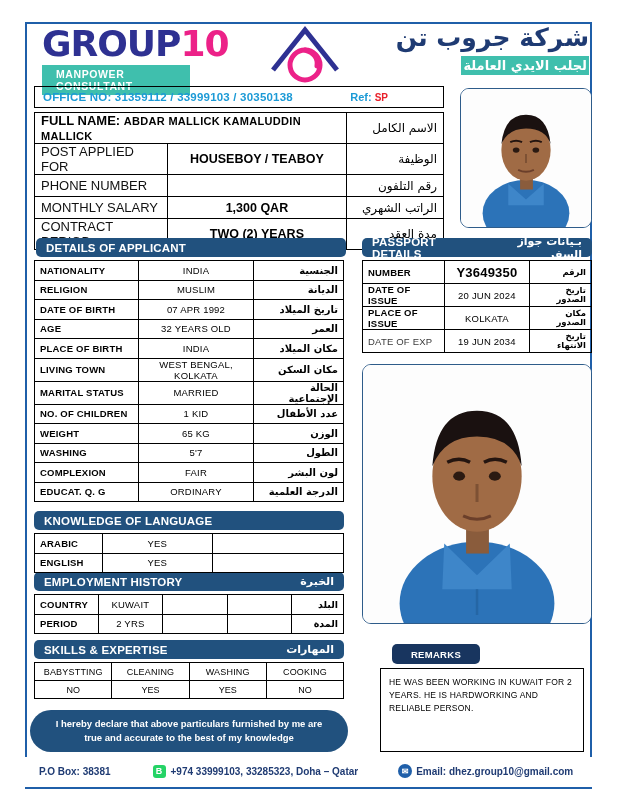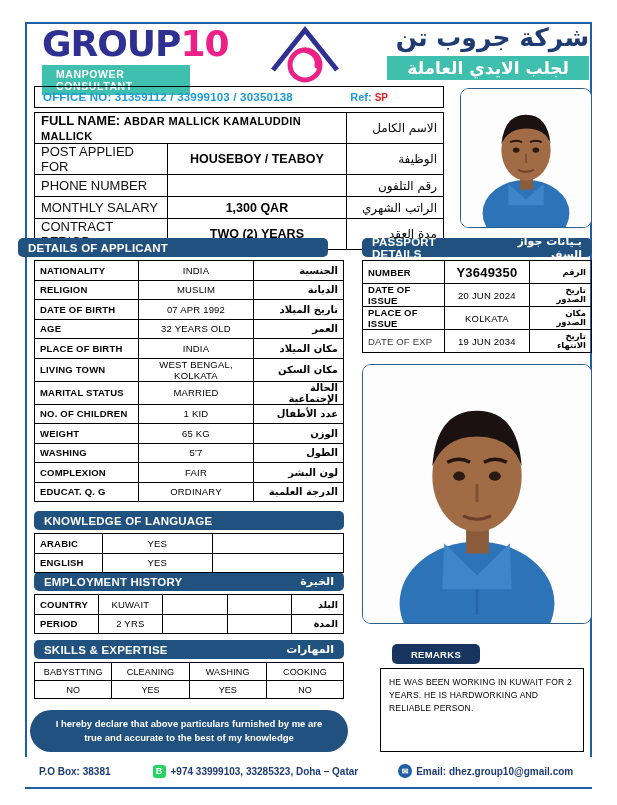--- a/index.html
+++ b/index.html
@@ -49,22 +49,22 @@
   }
   .monogram { position: absolute; left: 265px; top: 22px; width: 80px; height: 68px; }
 
   .ar-block { position: absolute; right: 28px; top: 24px; text-align: right; width: 220px; }
   .ar-title {
     color: #1F3B73; font-size: 25px; font-weight: bold; direction: rtl;
     font-family: "DejaVu Sans", sans-serif; line-height: 1.1;
   }
   .ar-sub {
     background: #3FBFAD; color: #ffffff; direction: rtl;
-    font-size: 17px; font-weight: bold; display: inline-block;
-    padding: 2px 20px; margin-top: 4px;
+    font-size: 13px; font-weight: bold; display: inline-block;
+    padding: 2px 2px; margin-top: 4px;
     font-family: "DejaVu Sans", sans-serif;
   }
 
   
   .office-row {
     position: absolute; left: 34px; top: 86px;
     width: 410px; height: 22px;
     border: 1.5px solid #000;
     display: flex; align-items: center;
   }
@@ -303,21 +303,21 @@
       <ellipse cx="97" cy="112" rx="6" ry="4.6" fill="#2b1a12"></ellipse>
       <ellipse cx="133" cy="112" rx="6" ry="4.6" fill="#2b1a12"></ellipse>
       <path d="M85 98 Q97 92 108 98" stroke="#241510" stroke-width="3.4" fill="none"></path>
       <path d="M122 98 Q133 92 145 98" stroke="#241510" stroke-width="3.4" fill="none"></path>
       <path d="M115 120 L115 138" stroke="#7d5134" stroke-width="3" fill="none"></path>
       <path d="M101 152 Q115 159 129 152" stroke="#6b3f2a" stroke-width="3" fill="none"></path>
       <path d="M115 226 L115 252" stroke="#2566a5" stroke-width="2.5" fill="none"></path>
     </svg>
   </div>
 
-  <div class="sec-bar" style="left:18px; top:238px; width:310px;">
+  <div class="sec-bar" style="left:36px; top:238px; width:310px;">
     <span class="t">DETAILS OF APPLICANT</span>
     <span class="a"></span>
   </div>
 
   <div class="sec-bar" style="left:362px; top:238px; width:230px;">
     <span class="t">PASSPORT DETAILS</span>
     <span class="a">بـيانات جواز السفر</span>
   </div>
 
   <div class="sec-bar" style="left:34px; top:511px; width:310px;">

